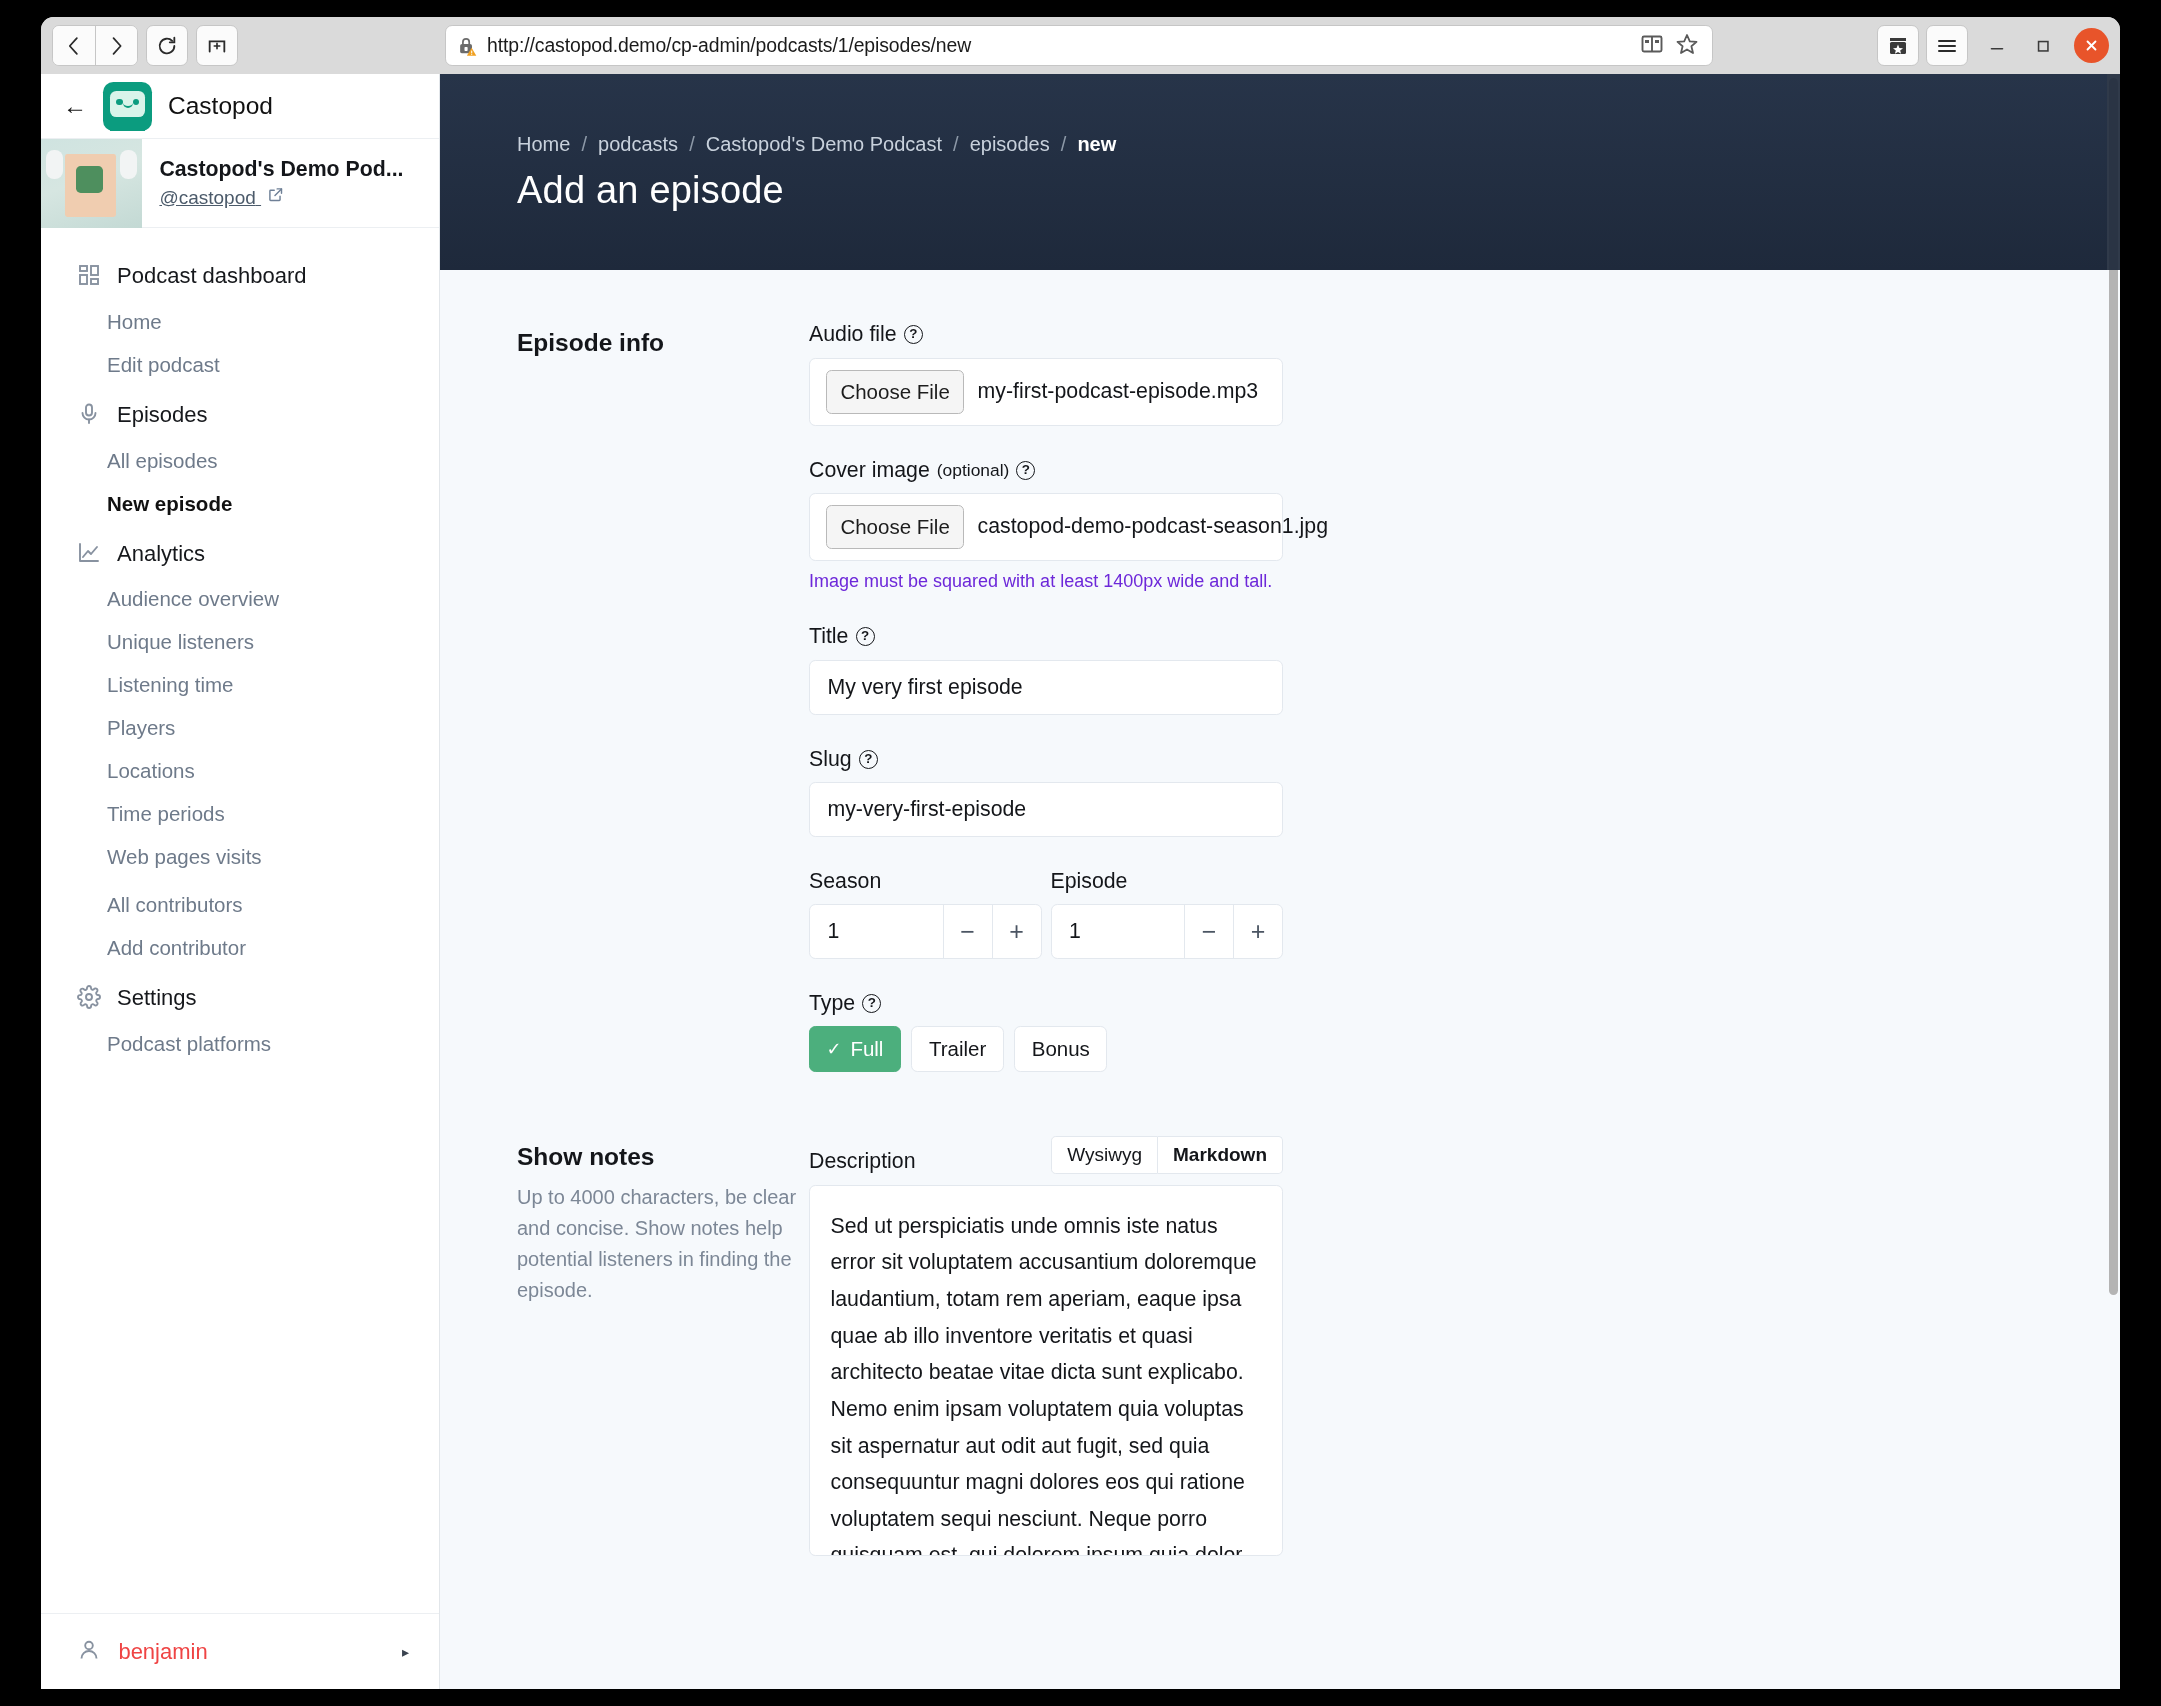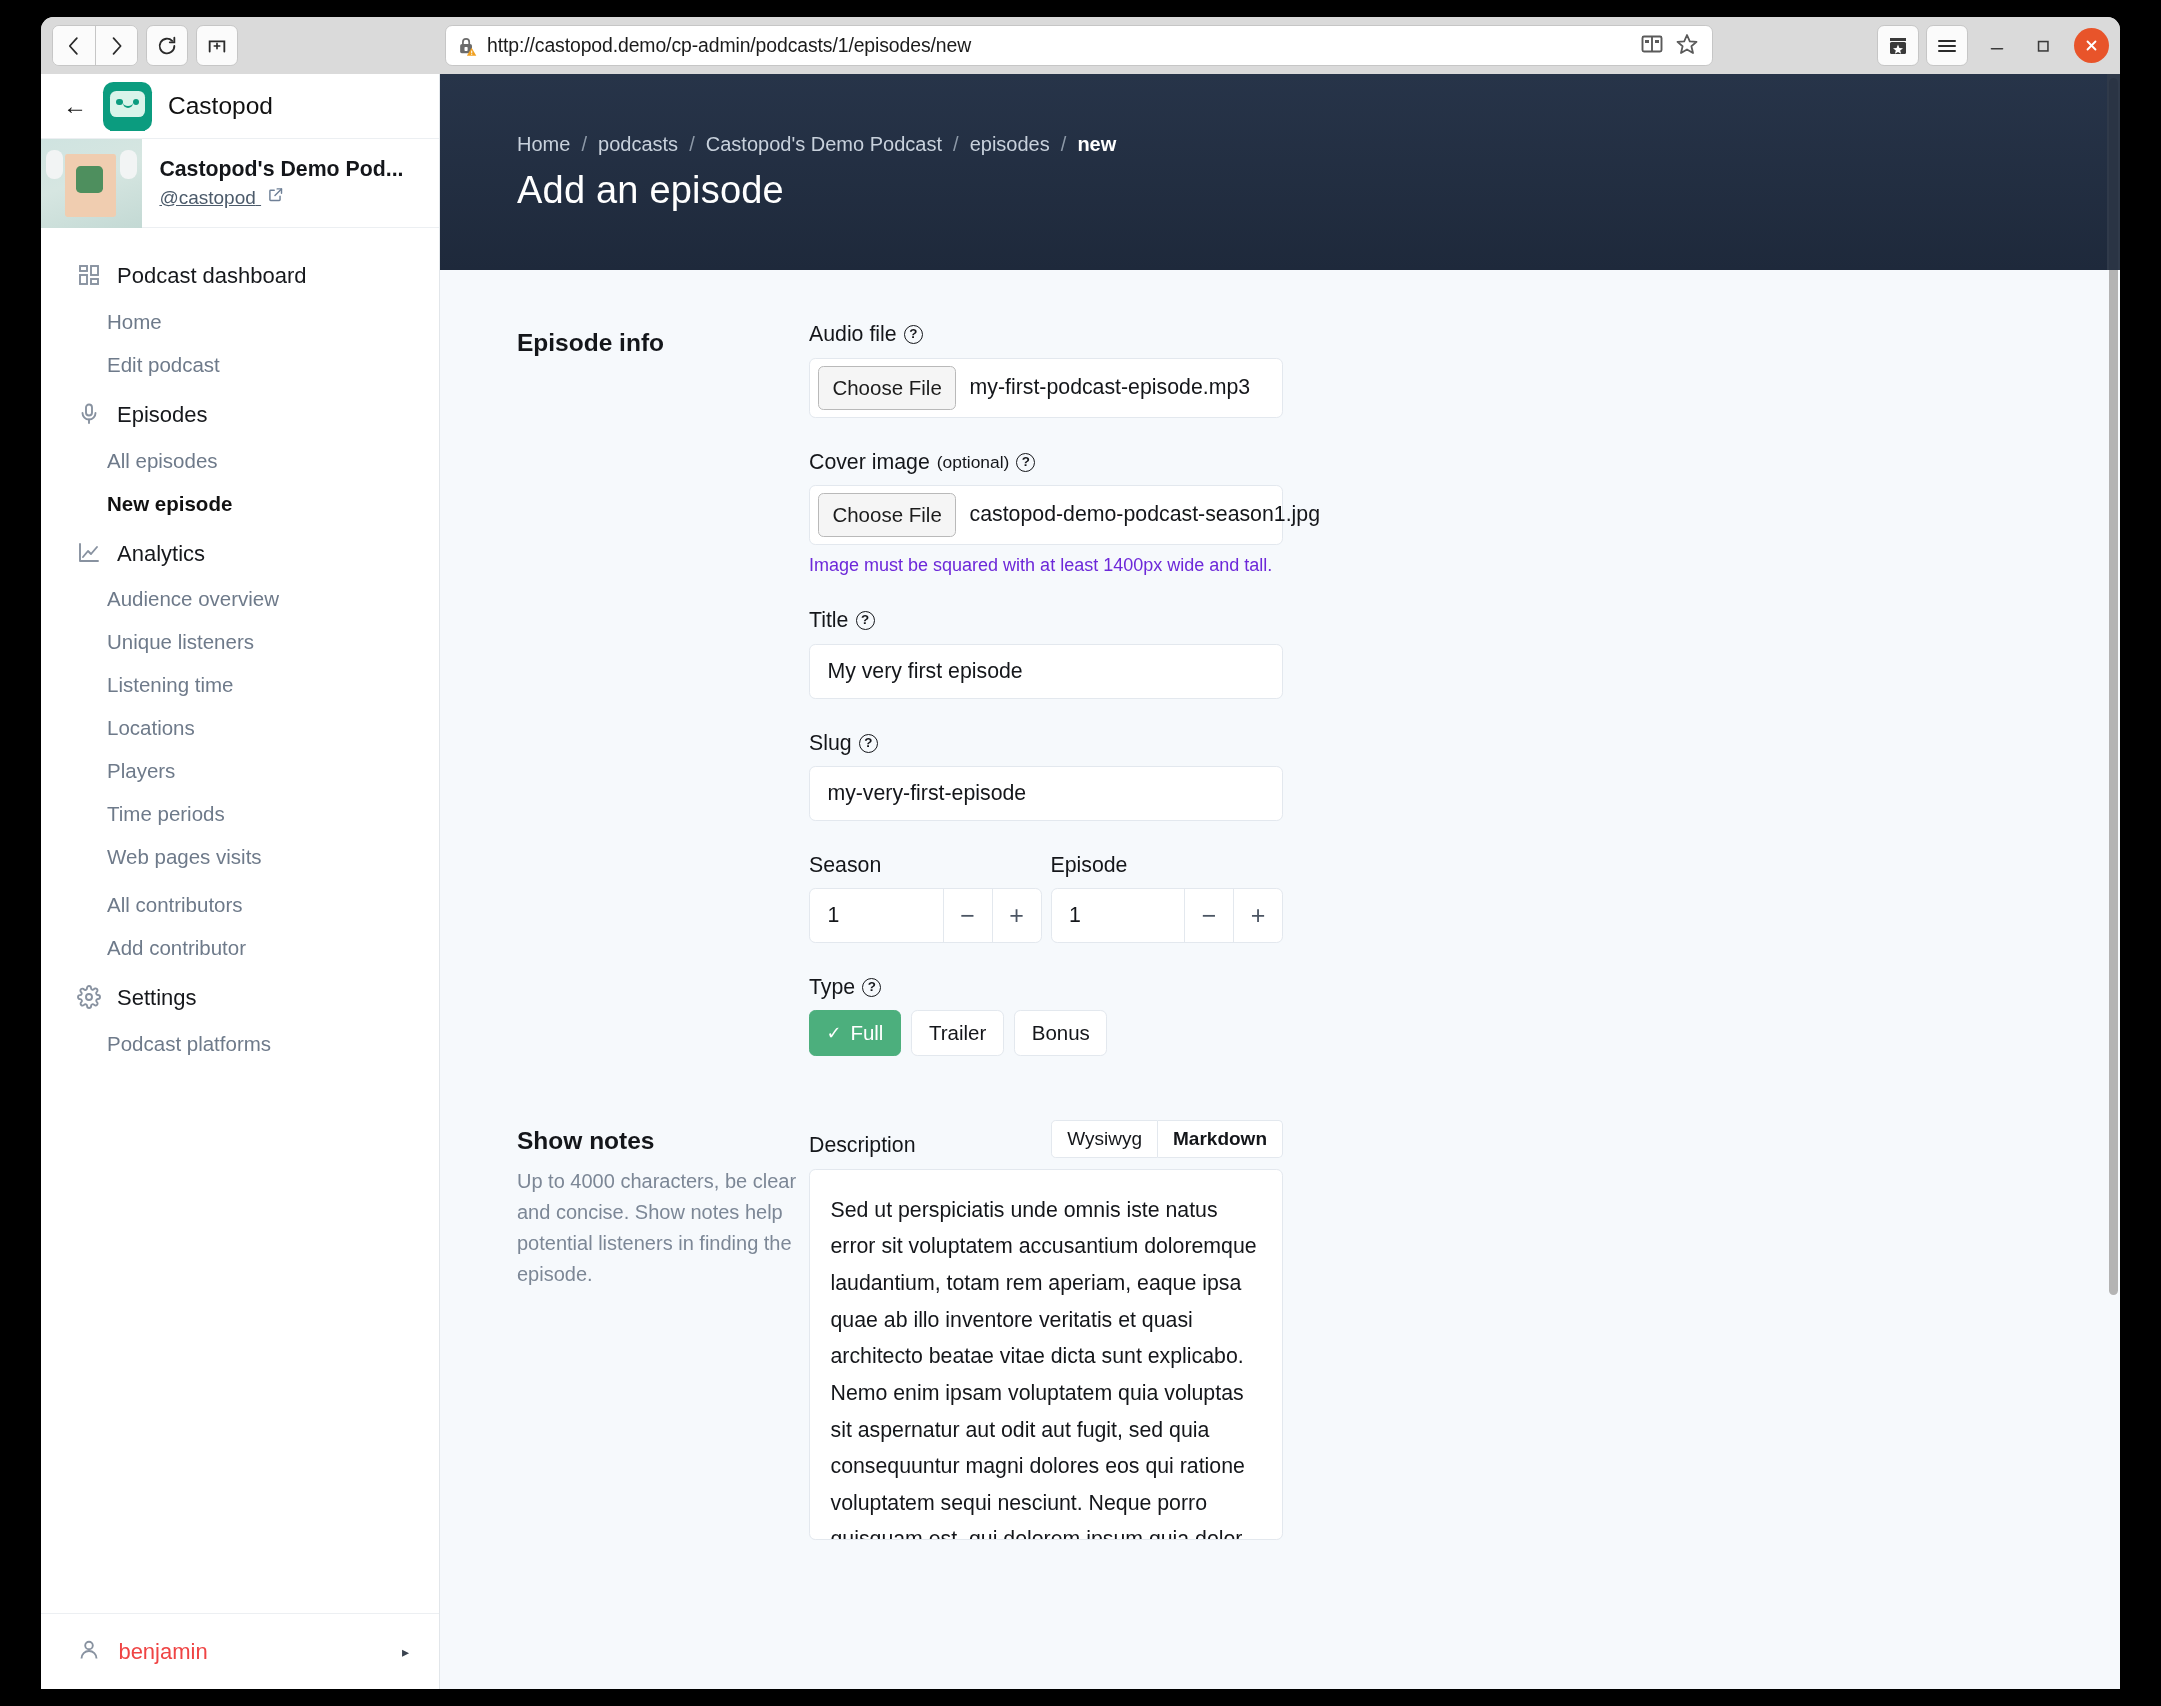--- a/index.html
+++ b/index.html
@@ -278,21 +278,21 @@
   }
   .input-box {
     background: #ffffff;
     border: 0.8px solid #e3e8ee;
     border-radius: 6.3px;
     height: 55px;
     display: flex; align-items: center;
     padding: 0 17.4px;
     font-size: 21.3px; color: #14161a;
   }
-  .file-box { height: 60px; padding: 0 8px; }
+  .file-box { height: 68px; padding: 0 16px; }
   .choose-file {
     background: #f5f5f5;
     border: 0.8px solid #b9b9b9;
     border-radius: 5.5px;
     height: 44px;
     padding: 0 13.4px;
     display: flex; align-items: center;
     font-size: 20.5px; color: #1c1c1c;
     margin-right: 13.4px;
     flex: 0 0 auto;
@@ -544,22 +544,22 @@
               <svg width="24" height="24" viewBox="0 0 24 24" fill="none" stroke="#8892a0" stroke-width="1.9" stroke-linecap="round" stroke-linejoin="round">
                 <polyline points="3,3 3,20 21,20"></polyline>
                   <polyline points="6,16 11,10 14,13 20,6"></polyline>
               </svg>
             </span>
             <span>Analytics</span>
           </div>
           <div class="nav-sub">Audience overview</div>
           <div class="nav-sub">Unique listeners</div>
           <div class="nav-sub">Listening time</div>
+          <div class="nav-sub">Players</div>
           <div class="nav-sub">Locations</div>
-          <div class="nav-sub">Players</div>
           <div class="nav-sub">Time periods</div>
           <div class="nav-sub">Web pages visits</div>
         </div>
 
         <div class="nav-section">
           <div class="nav-sub">All contributors</div>
           <div class="nav-sub">Add contributor</div>
         </div>
 
         <div class="nav-section">

